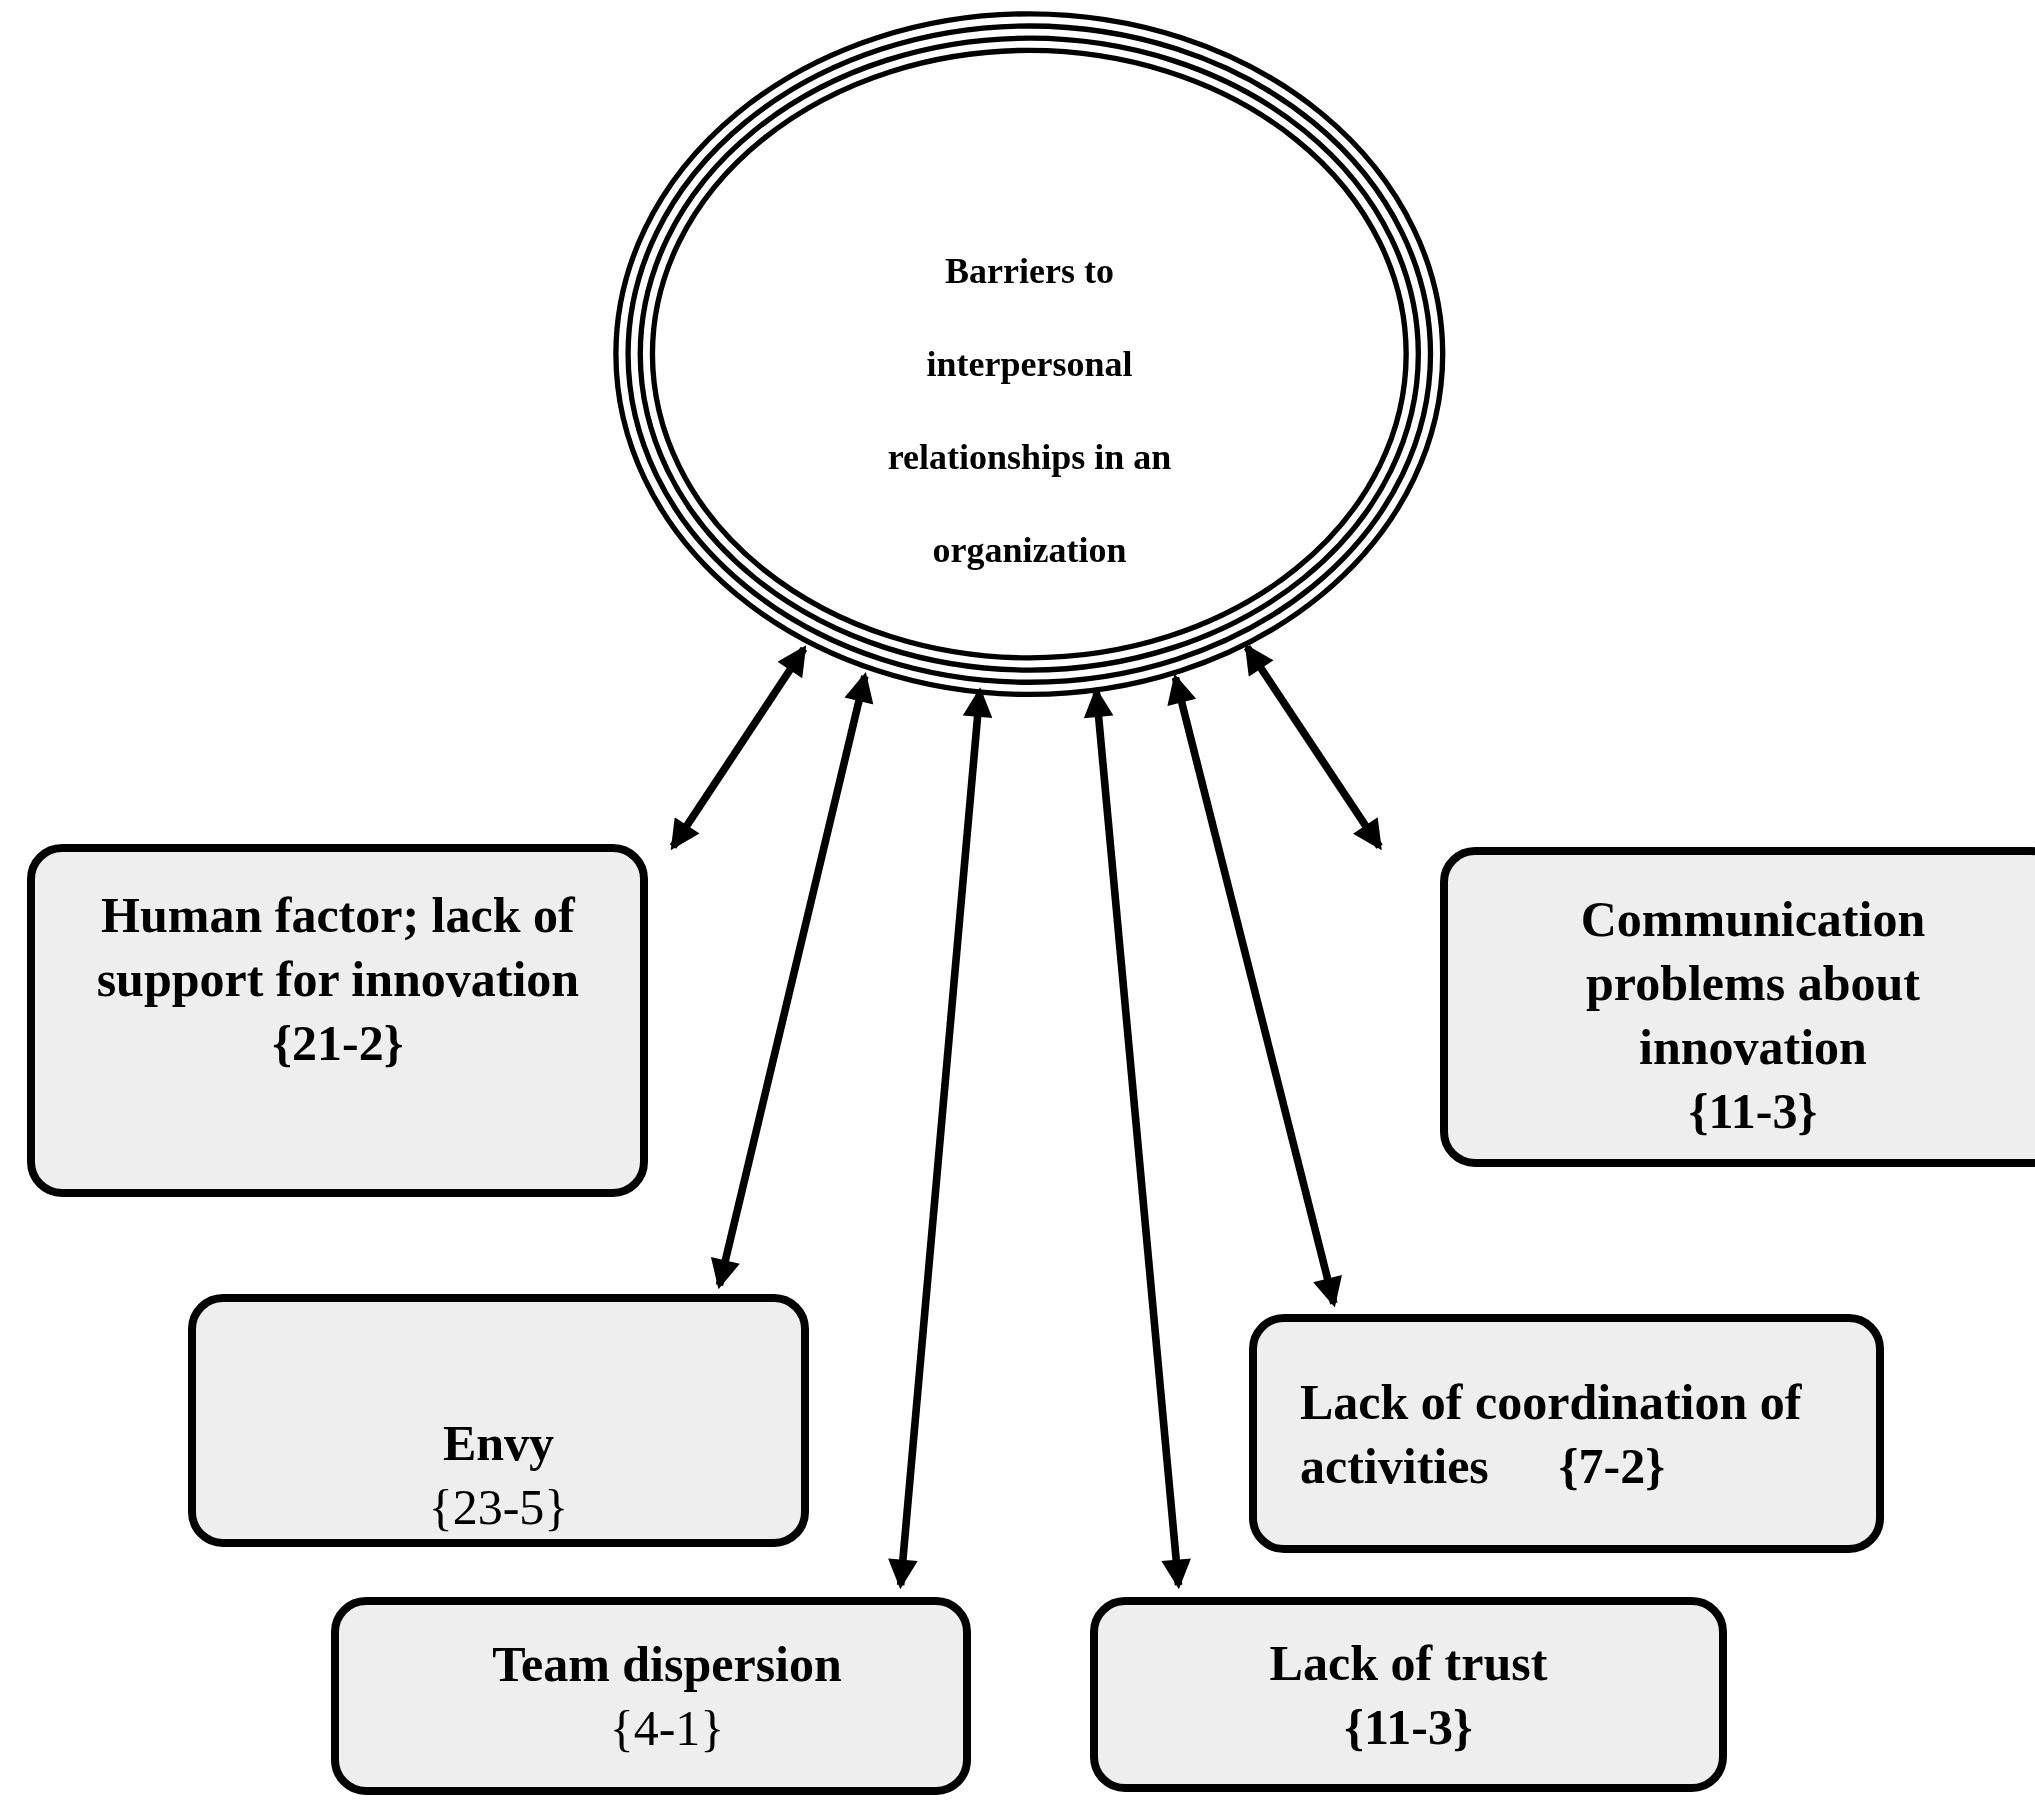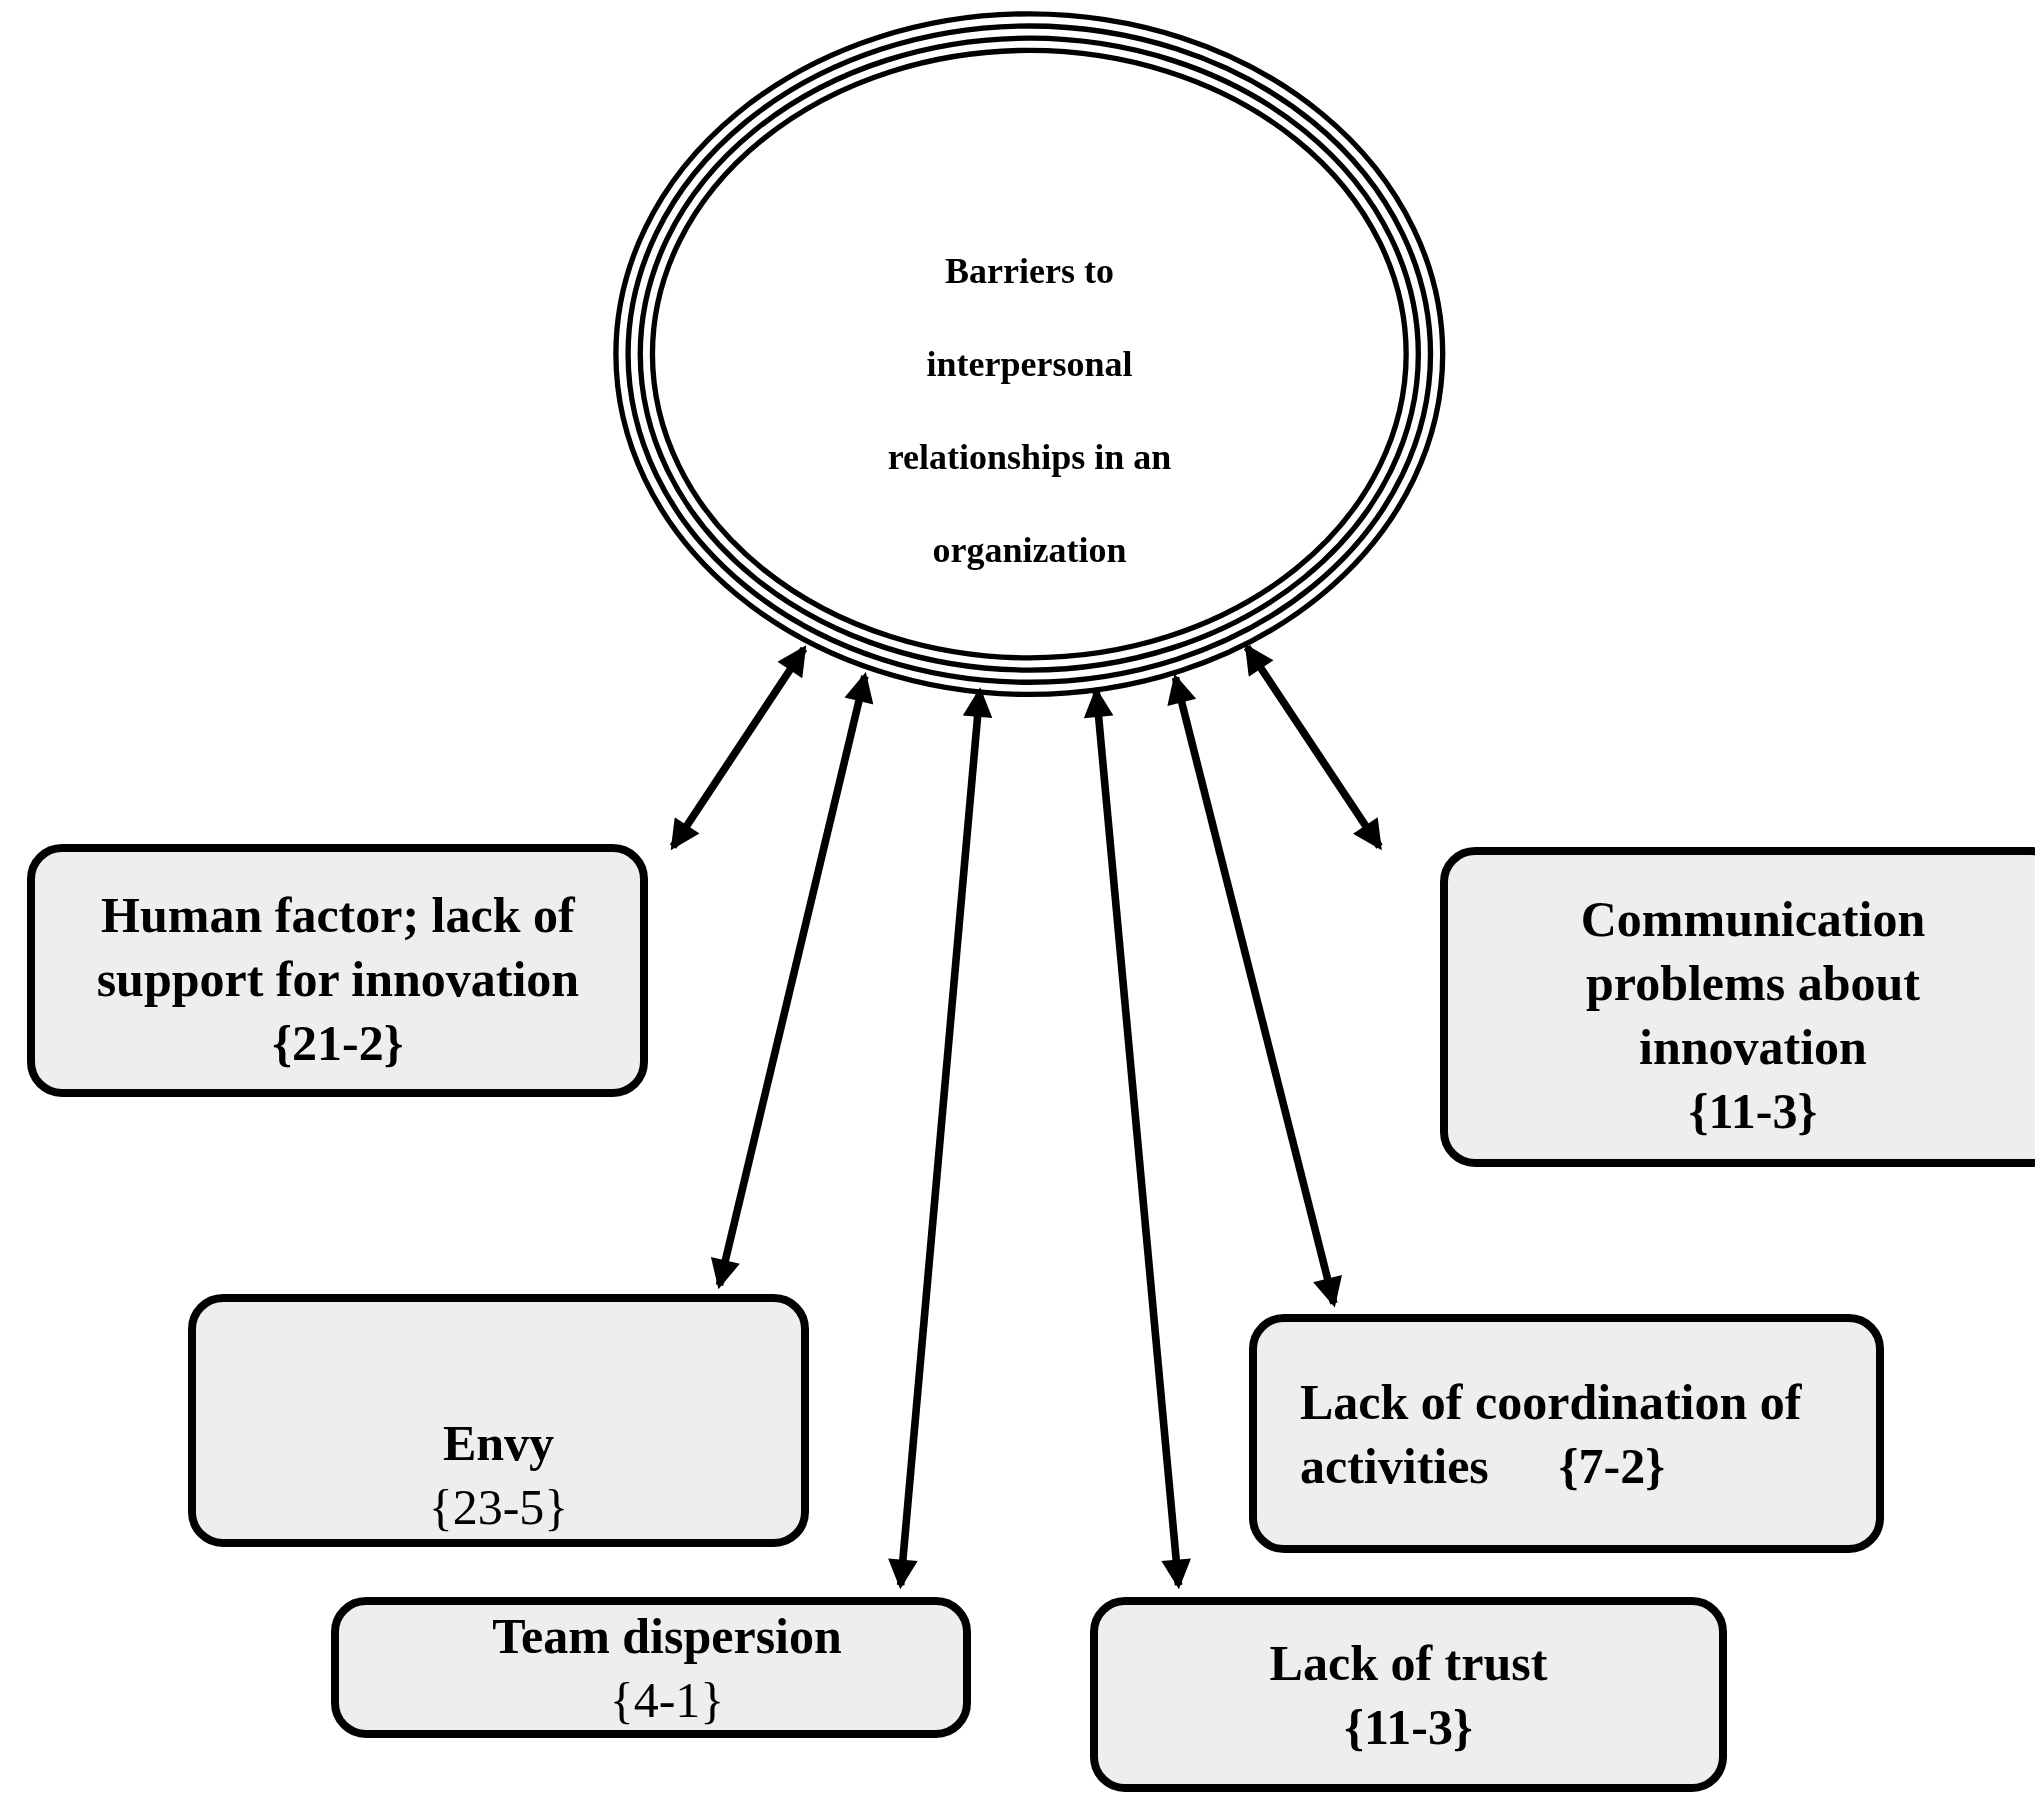--- a/index.html
+++ b/index.html
@@ -44,21 +44,21 @@
     font-weight: bold;
     line-height: 64px;
     display: flex;
     flex-direction: column;
     align-items: center;
     text-align: center;
   }
   .node .line { display: block; }
   .node .regular { font-weight: normal; }
   #box-human {
-    left: 27.4px; top: 844px; width: 621px; height: 253px;
+    left: 27.4px; top: 844px; width: 621px; height: 353px;
     padding-top: 30.5px;
   }
   #box-communication {
     left: 1440px; top: 847px; width: 626px; height: 320px;
     padding-top: 32px;
   }
   #box-envy {
     left: 188px; top: 1294px; width: 621px; height: 253px;
     padding-top: 40px;
     justify-content: flex-end;
@@ -66,21 +66,21 @@
   #box-coordination {
     left: 1249px; top: 1314px; width: 635px; height: 239px;
     justify-content: center;
     align-items: flex-start;
     text-align: left;
     padding-left: 43px;
     padding-right: 23px;
   }
   #box-coordination .code-gap { margin-left: 70px; }
   #box-team {
-    left: 331px; top: 1597px; width: 640px; height: 141px;
+    left: 331px; top: 1597px; width: 640px; height: 198px;
     justify-content: center;
     padding-left: 32px;
   }
   #box-trust {
     left: 1090px; top: 1597px; width: 637px; height: 195px;
     justify-content: center;
   }
 </style>
 </head>
 <body>

